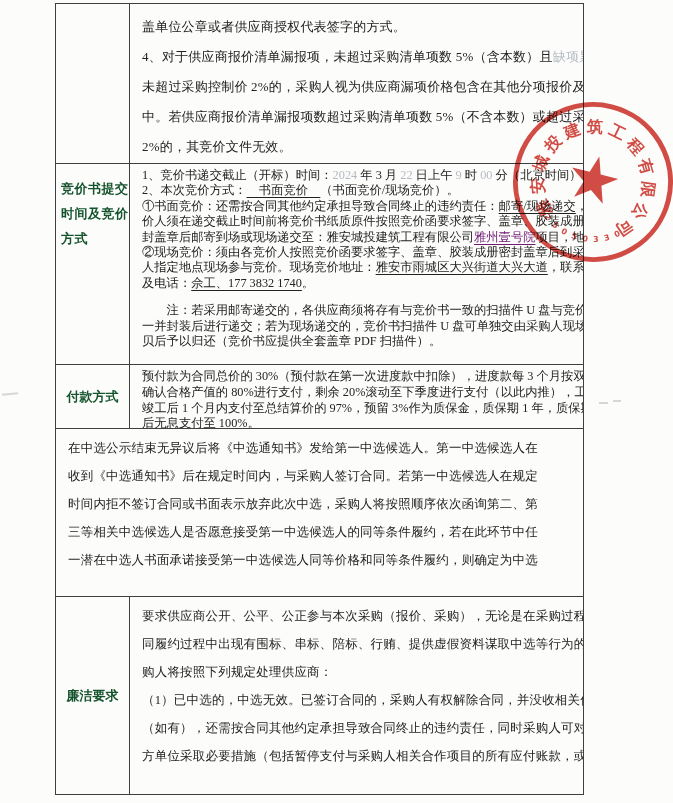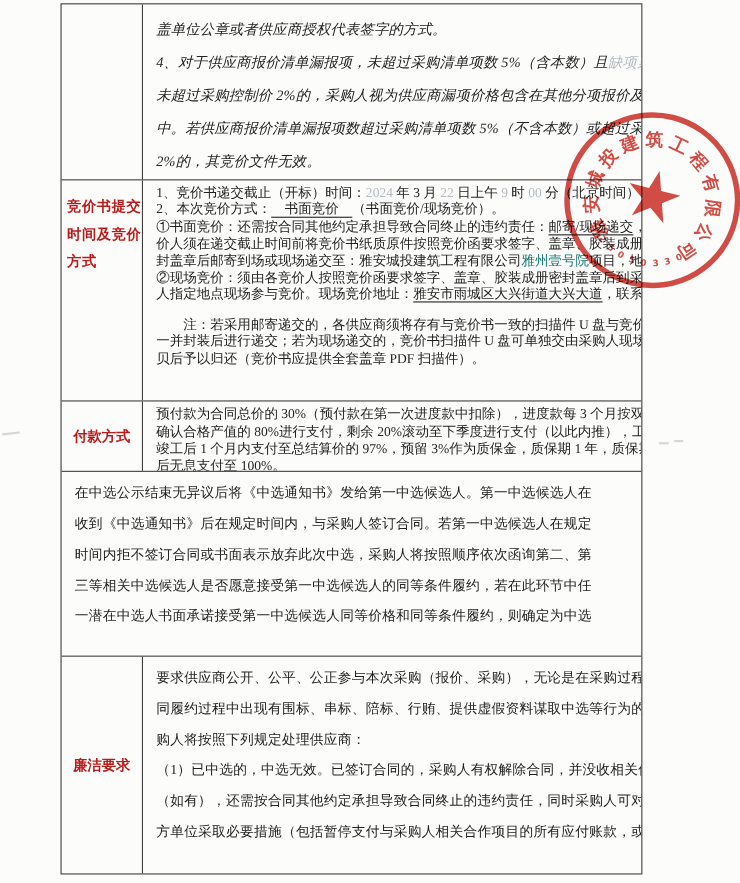--- a/index.html
+++ b/index.html
@@ -10,47 +10,47 @@
     color:#222;
   }
   
   .doc-table{
     position:absolute;left:55px;top:3px;width:529px;height:792px;
     border:1.5px solid #3f3f3f;box-sizing:border-box;
     display:flex;flex-direction:column;
   }
   .row{display:flex;box-sizing:border-box;}
   .row + .row{border-top:1.5px solid #3f3f3f;}
-  .row-0{height:159px;font-style:italic;}
+  .row-0{height:159px;}
   .row-1{height:201px;}
   .row-2{height:64px;}
   .row-3{height:168px;}
   .row-4{flex:1;}
   .cell-label{
     width:74px;flex:0 0 74px;border-right:1.5px solid #3f3f3f;box-sizing:border-box;
     font-family:"DejaVu Sans","Liberation Sans",sans-serif;
-    font-weight:bold;font-size:13px;color:#b91c1c;
+    font-weight:bold;font-size:13px;color:#14532d;
     display:flex;flex-direction:column;align-items:center;justify-content:center;
   }
   .row-1 .cell-label{justify-content:flex-start;padding-top:12px;align-items:flex-start;padding-left:5px;}
   .row-1 .cell-label .label-line{line-height:25px;letter-spacing:0.5px;}
   .row-3 .cell-label{justify-content:flex-start;padding-top:11px;}
   .cell-content{
     flex:1;box-sizing:border-box;overflow:hidden;
   }
   .row-0 .cell-content{font-size:13px;line-height:30px;padding:8px 8px 0 12px;letter-spacing:0.2px;}
   .row-1 .cell-content{font-size:12.3px;line-height:15.4px;padding:4px 6px 0 12px;}
   .row-2 .cell-content{font-size:12.3px;line-height:15.8px;padding:4px 6px 0 12px;}
   .row-3 .cell-content{font-size:12.5px;line-height:28px;padding:5px 6px 0 12px;letter-spacing:0.2px;}
   .row-4 .cell-content{font-size:12.5px;line-height:28px;padding:5px 6px 0 12px;letter-spacing:0.2px;}
   .text-line{white-space:nowrap;}
   .text-line.gap{margin-top:12px;}
   .s-faded{color:#b5bbc5;}
   .s-u{text-decoration:underline;text-underline-offset:3px;}
-  .s-ufaded{color:#0f766e;text-underline-offset:3px;}
+  .s-ufaded{color:#701a75;text-decoration:underline;text-underline-offset:3px;}
   
   .stamp{
     position:absolute;left:513px;top:102px;width:150px;height:150px;
     border:5px solid #c9251d;border-radius:50%;
     transform:rotate(14deg);
     opacity:0.82;mix-blend-mode:multiply;
     pointer-events:none;
   }
   .stamp-char{
     position:absolute;left:calc(50% - 9px);top:calc(50% - 9px);
@@ -95,20 +95,21 @@
         <div class="label-line">方式</div>
       </div>
       <div class="cell-content">
         <div class="text-line"><span>1、竞价书递交截止（开标）时间：</span><span class="s-faded">2024</span><span> 年 3 月 </span><span class="s-faded">22</span><span> 日上午 </span><span class="s-faded">9</span><span> 时 </span><span class="s-faded">00</span><span> 分（北京时间）。</span></div>
         <div class="text-line"><span>2、本次竞价方式：</span><span class="s-u">　书面竞价　</span><span>（书面竞价/现场竞价）。</span></div>
         <div class="text-line"><span>①书面竞价：还需按合同其他约定承担导致合同终止的违约责任：</span><span class="s-u">邮寄/现场递交</span><span>，竞</span></div>
         <div class="text-line"><span>价人须在递交截止时间前将竞价书纸质原件按照竞价函要求签字、盖章、胶装成册密</span></div>
         <div class="text-line"><span>封盖章后邮寄到场或现场递交至：雅安城投建筑工程有限公司</span><span class="s-ufaded">雅州壹号院</span><span>项目，地址：</span></div>
         <div class="text-line"><span>②现场竞价：须由各竞价人按照竞价函要求签字、盖章、胶装成册密封盖章后到采购</span></div>
         <div class="text-line"><span>人指定地点现场参与竞价。现场竞价地址：</span><span class="s-u">雅安市雨城区大兴街道大兴大道</span><span>，联系人</span></div>
+        <div class="text-line"><span>及电话：</span><span class="s-u">佘工、177 3832 1740</span><span>。</span></div>
         <div class="text-line gap"><span>　　注：若采用邮寄递交的，各供应商须将存有与竞价书一致的扫描件 U 盘与竞价书</span></div>
         <div class="text-line"><span>一并封装后进行递交；若为现场递交的，竞价书扫描件 U 盘可单独交由采购人现场拷</span></div>
         <div class="text-line"><span>贝后予以归还（竞价书应提供全套盖章 PDF 扫描件）。</span></div>
       </div>
     </div>
     <div class="row row-2">
       <div class="cell-label">
         <div class="label-line">付款方式</div>
       </div>
       <div class="cell-content">

